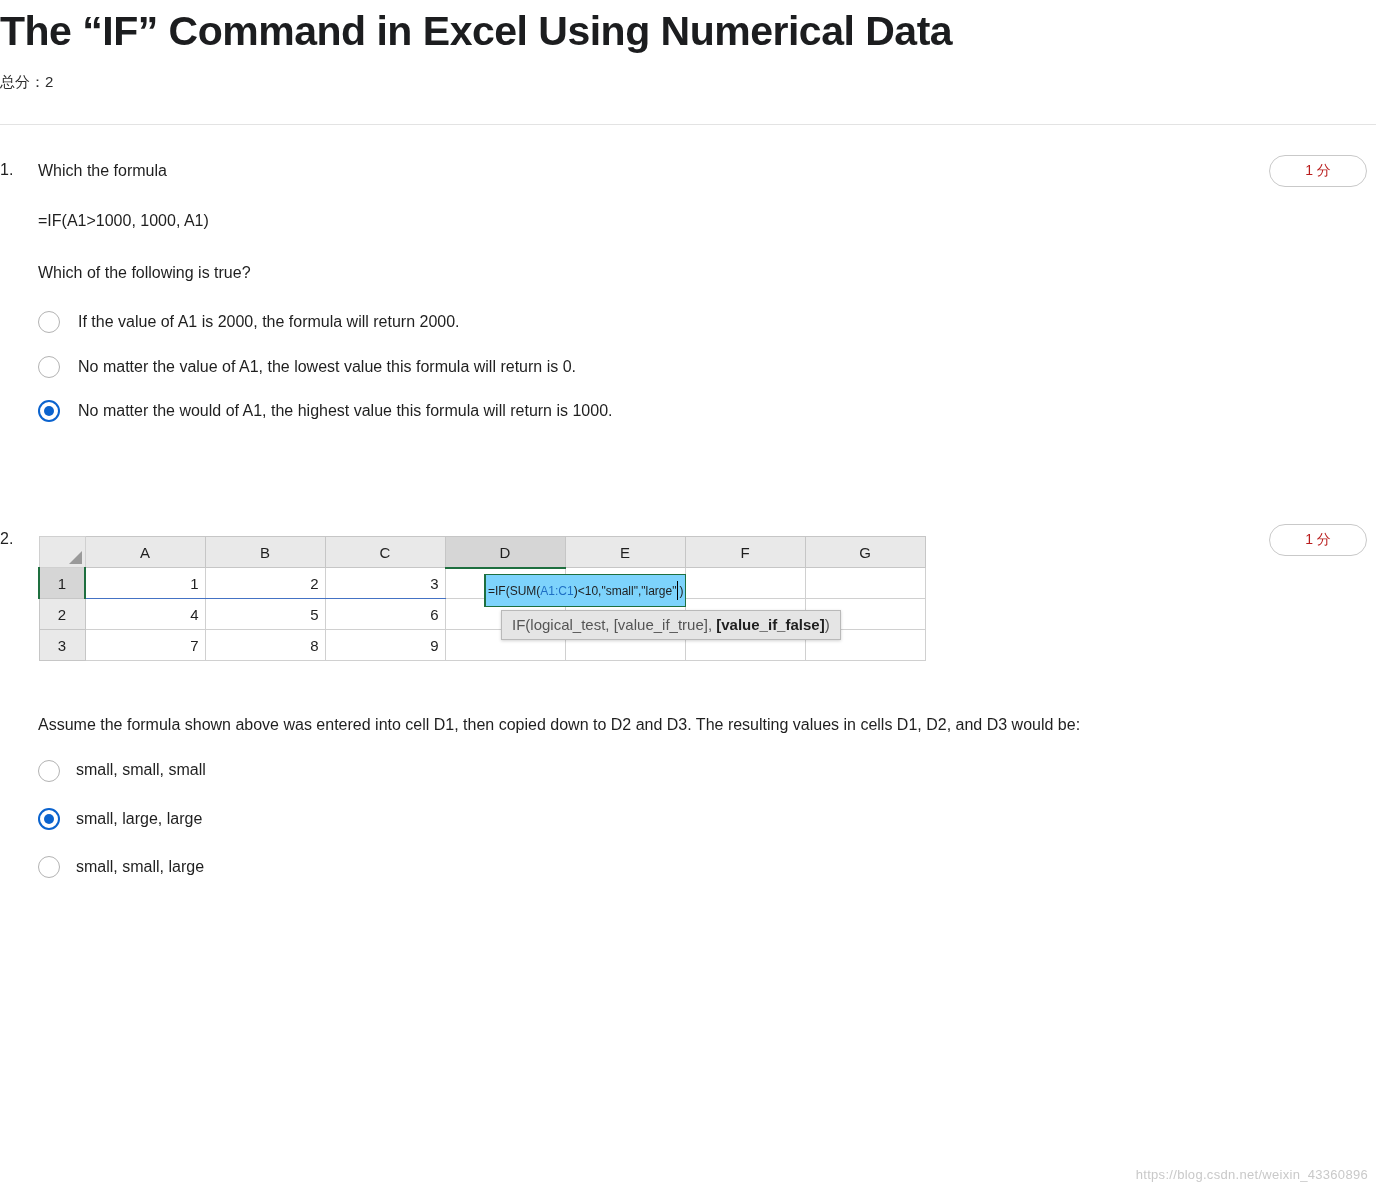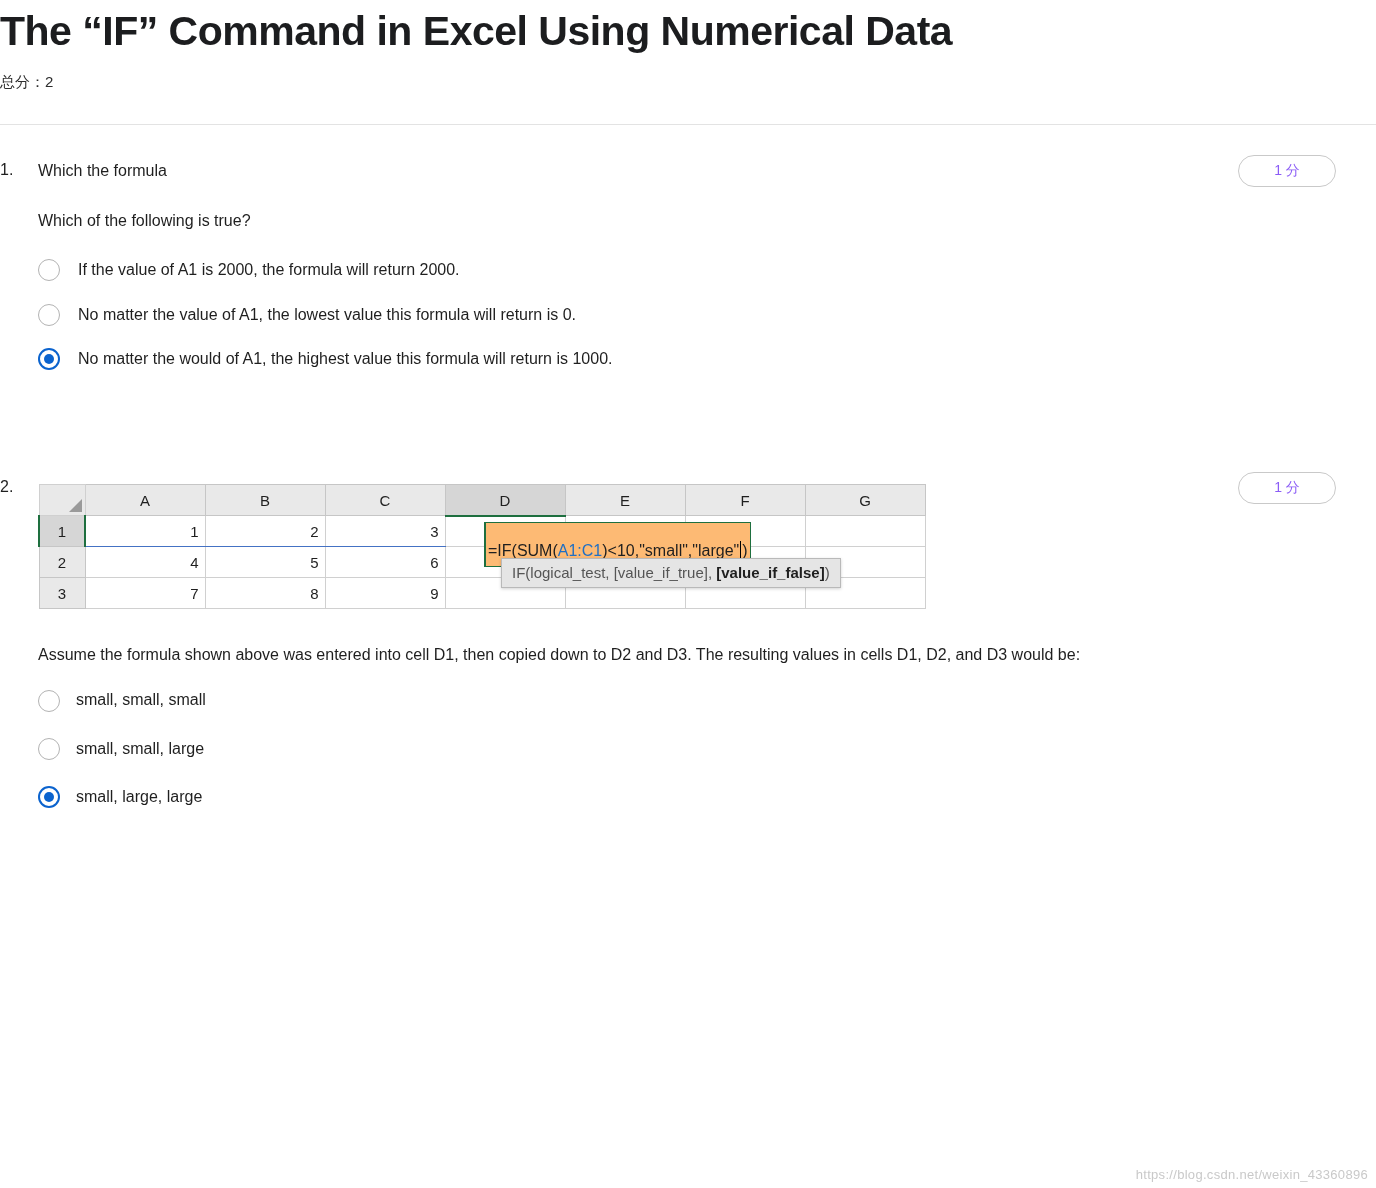--- a/index.html
+++ b/index.html
@@ -47,28 +47,28 @@
     top: 36px;
     font-size: 16px;
     color: #1f1f1f;
   }
   .q-body {
     margin-left: 38px;
     padding-right: 200px;
   }
   .points-badge {
     position: absolute;
-    right: 40px;
+    right: 9px;
     top: 30px;
     width: 96px;
     height: 30px;
     border: 1px solid #c9c9c9;
     border-radius: 16px;
     font-size: 14px;
-    color: #8b5cf6;
+    color: #b91c1c;
     display: flex;
     align-items: center;
     justify-content: center;
     background: #fff;
   }
   .q-text {
     font-size: 16px;
     line-height: 1.5;
     margin-bottom: 26px;
   }
@@ -189,26 +189,26 @@
   .rangeborder td.num.r1.first {
     border-left: 2px solid #1e6f3f;
   }
   .formula-overlay {
     position: absolute;
     left: 446px;
     top: 38px;
     height: 31px;
     display: flex;
     align-items: center;
-    background: #fdba74;
+    background: #7dd3fc;
     border: 1px solid #1e6f3f;
     border-left: 2px solid #1e6f3f;
-    padding: 12px 2px 0 2px;
+    padding: 0 2px 0 2px;
     white-space: nowrap;
-    font-size: 16px;
+    font-size: 12px;
     z-index: 4;
   }
   .formula-overlay .caret {
     display: inline-block;
     width: 1px;
     height: 19px;
     background: #000;
     margin: 0 1px;
   }
   .formula-overlay .ref-blue { color: #1f6fc4; }
@@ -248,20 +248,21 @@
     <span>总分：</span><span>2</span>
   </div>
 
   <hr class="divider">
 
   <div class="question-block">
     <div class="q-num">1.</div>
     <div class="points-badge">1 分</div>
     <div class="q-body">
       <div class="q-text">Which the formula</div>
+      <div class="q-text formula">=IF(A1&gt;1000, 1000, A1)</div>
       <div class="q-text">Which of the following is true?</div>
       <div class="options">
         <div class="option">
           <span class="radio"></span>
           <span class="option-label">If the value of A1 is 2000, the formula will return 2000.</span>
         </div>
         <div class="option">
           <span class="radio"></span>
           <span class="option-label">No matter the value of A1, the lowest value this formula will return is 0.</span>
         </div>
@@ -330,33 +331,33 @@
             <span>)&lt;10,"small","large"</span>
             <span class="caret"></span>
             <span>)</span>
         </div>
 
         <div class="tooltip">
           <span>IF(logical_test, [value_if_true], </span><b>[value_if_false]</b><span>)</span>
         </div>
       </div>
 
-      <div class="q-text" style="margin-top:34px; margin-bottom:22px; max-width:1135px;">Assume the formula shown above was entered into cell D1, then copied down to D2 and D3.  The resulting values in cells D1, D2, and D3 would be:</div>
+      <div class="q-text" style="margin-top:52px; margin-bottom:22px; max-width:1135px;">Assume the formula shown above was entered into cell D1, then copied down to D2 and D3.  The resulting values in cells D1, D2, and D3 would be:</div>
 
       <div class="options q2-options">
         <div class="option">
           <span class="radio"></span>
           <span class="option-label">small, small, small</span>
         </div>
         <div class="option">
+          <span class="radio selected"></span>
+          <span class="option-label">small, large, large</span>
+        </div>
+        <div class="option">
           <span class="radio"></span>
           <span class="option-label">small, small, large</span>
-        </div>
-        <div class="option">
-          <span class="radio selected"></span>
-          <span class="option-label">small, large, large</span>
         </div>
       </div>
     </div>
   </div>
 
   <div class="watermark">https://blog.csdn.net/weixin_43360896</div>
 </div>
 
 </body></html>

